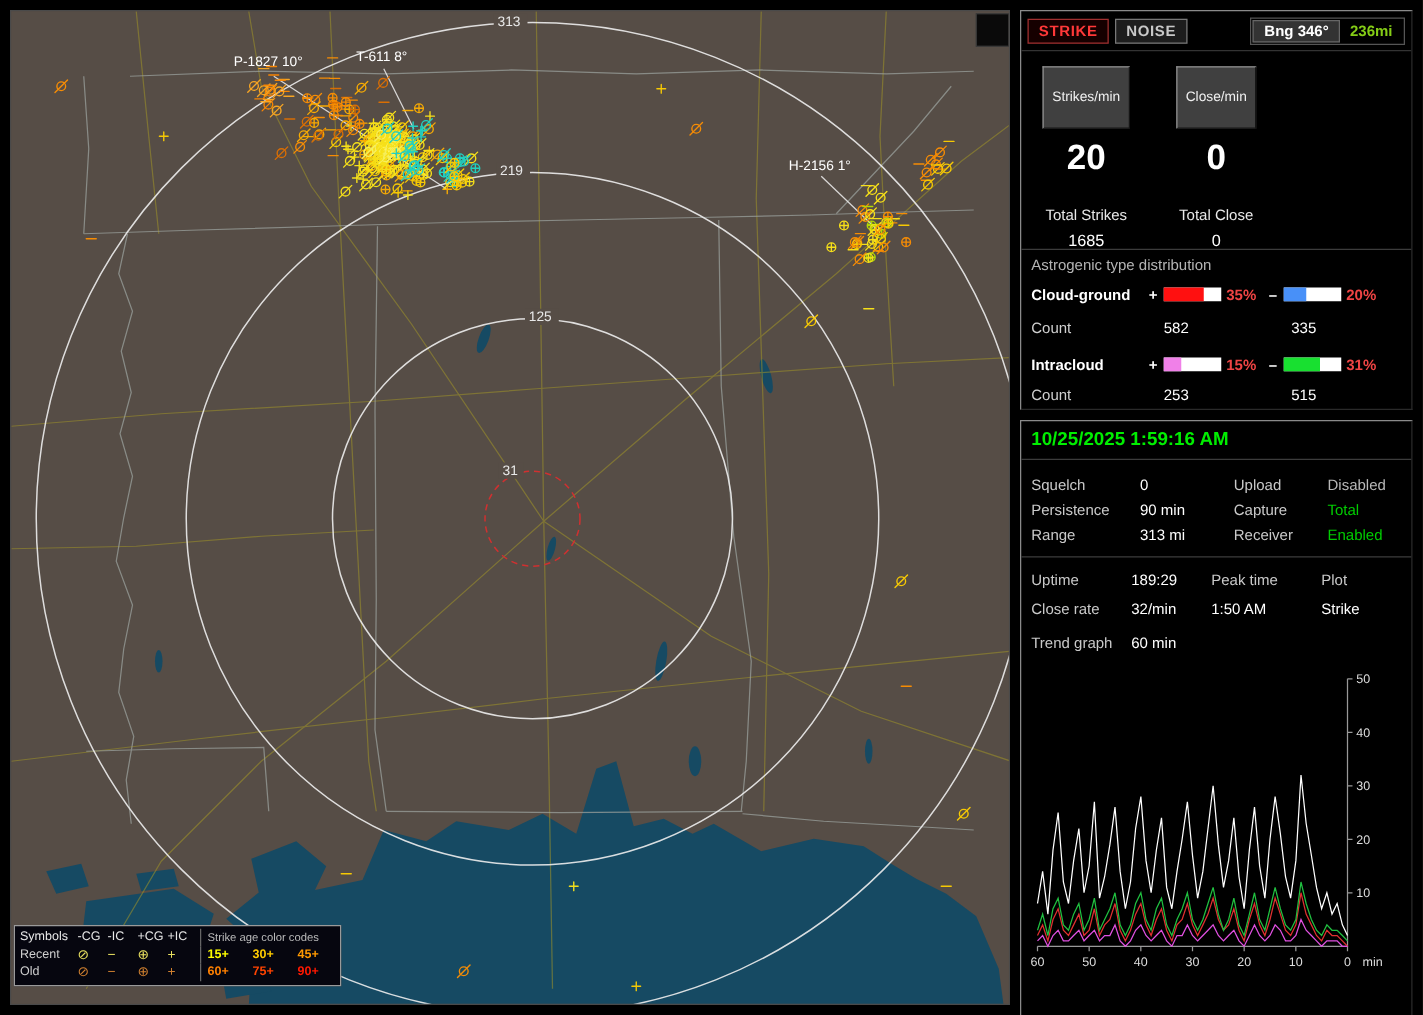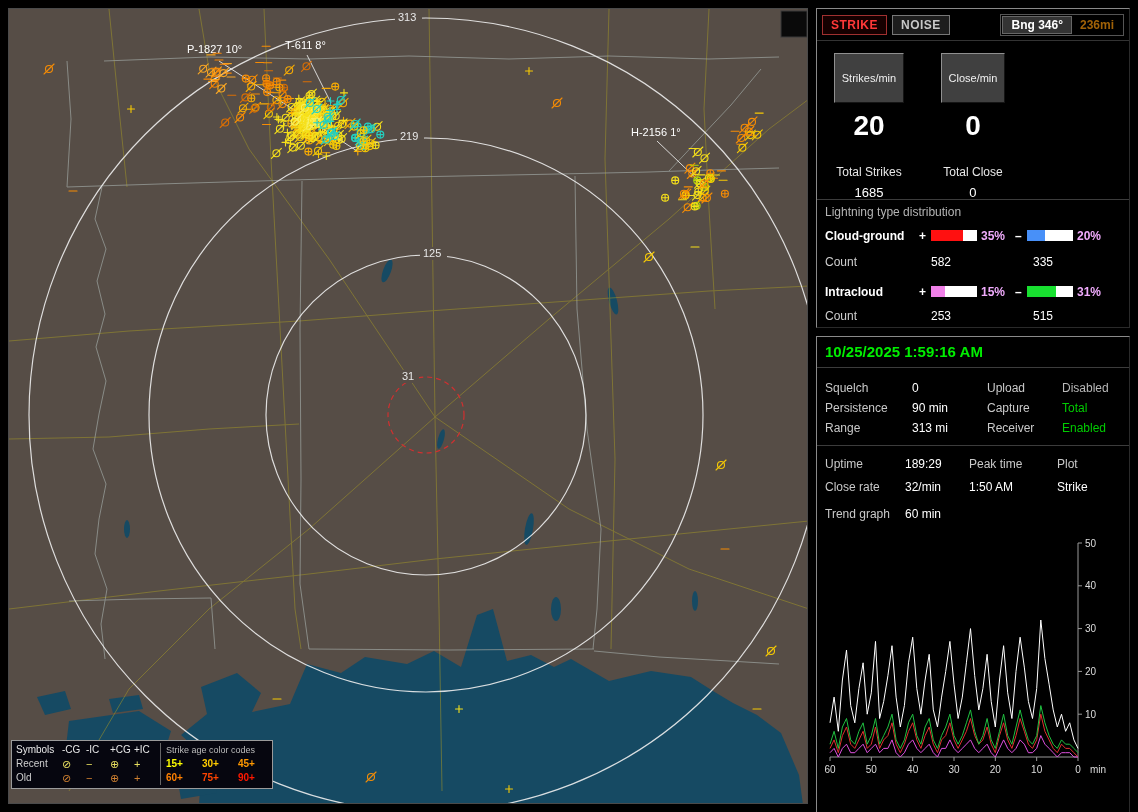--- a/index.html
+++ b/index.html
@@ -29,39 +29,39 @@
      border-bottom:1px solid #2a2a2a;border-right:1px solid #2a2a2a}
   #box1{left:816px;top:8px;width:314px;height:320px}
   #box2{left:816px;top:336px;width:314px;height:592px}
 
   .topbar{position:absolute;left:0;top:0;width:100%;height:32px;border-bottom:1px solid #333;display:flex;align-items:center;padding:0 5px;gap:5px}
   .btn{font-size:12px;font-weight:bold;padding:2px 8px;cursor:pointer;letter-spacing:.5px}
   .strike-btn{color:#ff3838;background:#160000;border:1px solid #a03030}
   .noise-btn{color:#c8c8c8;background:#1d1d1d;border:1px solid #777}
   .bng-box{margin-left:auto;display:flex;align-items:center;background:#000;border:1px solid #555;padding:1px}
   .bng-label{color:#fff;font-weight:bold;background:#333;padding:1px 8px;border:1px solid #666}
-  .bng-val{color:#a16207;font-weight:bold;padding:1px 8px}
+  .bng-val{color:#84cc16;font-weight:bold;padding:1px 8px}
 
   .rate-row{position:absolute;left:0;top:44px;width:100%;display:flex}
   .rate-col{width:33.33%;text-align:center}
   .rate-hdr{display:inline-block;font-size:11px;color:#f0f0f0;background:#404040;
      border-top:1px solid #909090;border-left:1px solid #909090;border-bottom:1px solid #151515;border-right:1px solid #151515;
      padding:18px 7px;cursor:pointer}
   .rate-val{font-size:28px;font-weight:bold;color:#fff;margin-top:8px;line-height:30px}
   .tot-lbl{font-size:12px;color:#e8e8e8;margin-top:24px}
   .tot-val{font-size:13px;color:#fff;margin-top:6px}
 
   .hr{position:absolute;left:0;width:100%;height:1px;background:#3c3c3c}
   .dist-title{position:absolute;left:8px;top:196px;font-size:12px;color:#b4b4b4}
   .dist-row{position:absolute;left:0;width:100%;height:14px}
   .dist-label{position:absolute;left:8px;font-weight:bold;color:#fff}
   .dist-sign{position:absolute;color:#fff;font-weight:bold}
   .bar{position:absolute;width:46px;height:11px;background:#fff;top:1px}
   .bar .fill{display:block;height:100%}
-  .pct{position:absolute;font-weight:bold;color:#f0abfc}
+  .pct{position:absolute;font-weight:bold;color:#ef4444}
   .count-label{position:absolute;left:8px;color:#cfcfcf}
   .count-val{position:absolute;color:#fff}
 
   .dt{position:absolute;left:8px;top:6px;font-size:15px;font-weight:bold;color:#00ee00}
   .grid-label{position:absolute;color:#c9c9c9}
   .grid-val{position:absolute;color:#fff}
   #trend-svg{position:absolute;left:3px;top:194px}
 </style>
 </head>
 <body>
@@ -801,21 +801,21 @@
       </div>
       <div class="rate-col">
         <span class="rate-hdr">Close/min</span>
         <div class="rate-val" style="color: rgb(255, 255, 255);">0</div>
         <div class="tot-lbl" style="color: rgb(232, 232, 232);">Total Close</div>
         <div class="tot-val">0</div>
       </div>
     </div>
 
     <div class="hr" style="top:190px"></div>
-    <div class="dist-title">Lightning type distribution</div>
+    <div class="dist-title">Astrogenic type distribution</div>
 
     <div class="dist-row" style="top:220px">
       <span class="dist-label">Cloud-ground</span>
       <span class="dist-sign" style="left:102px">+</span>
       <span class="bar" style="left:114px">
           <span class="fill" style="width: 70%; background: rgb(255, 16, 16);"></span>
         </span>
       <span class="pct" style="left:164px">35%</span>
       <span class="dist-sign" style="left:198px">–</span>
       <span class="bar" style="left:210px">

